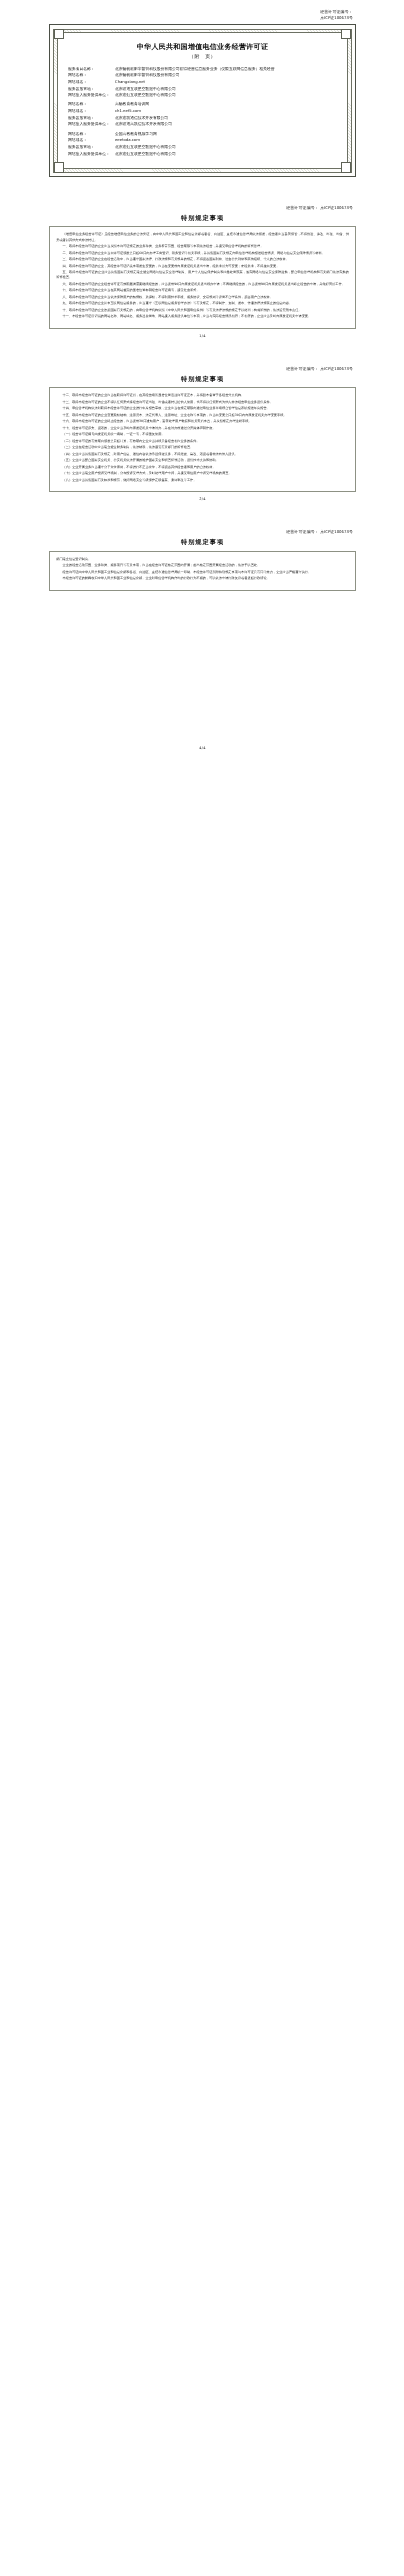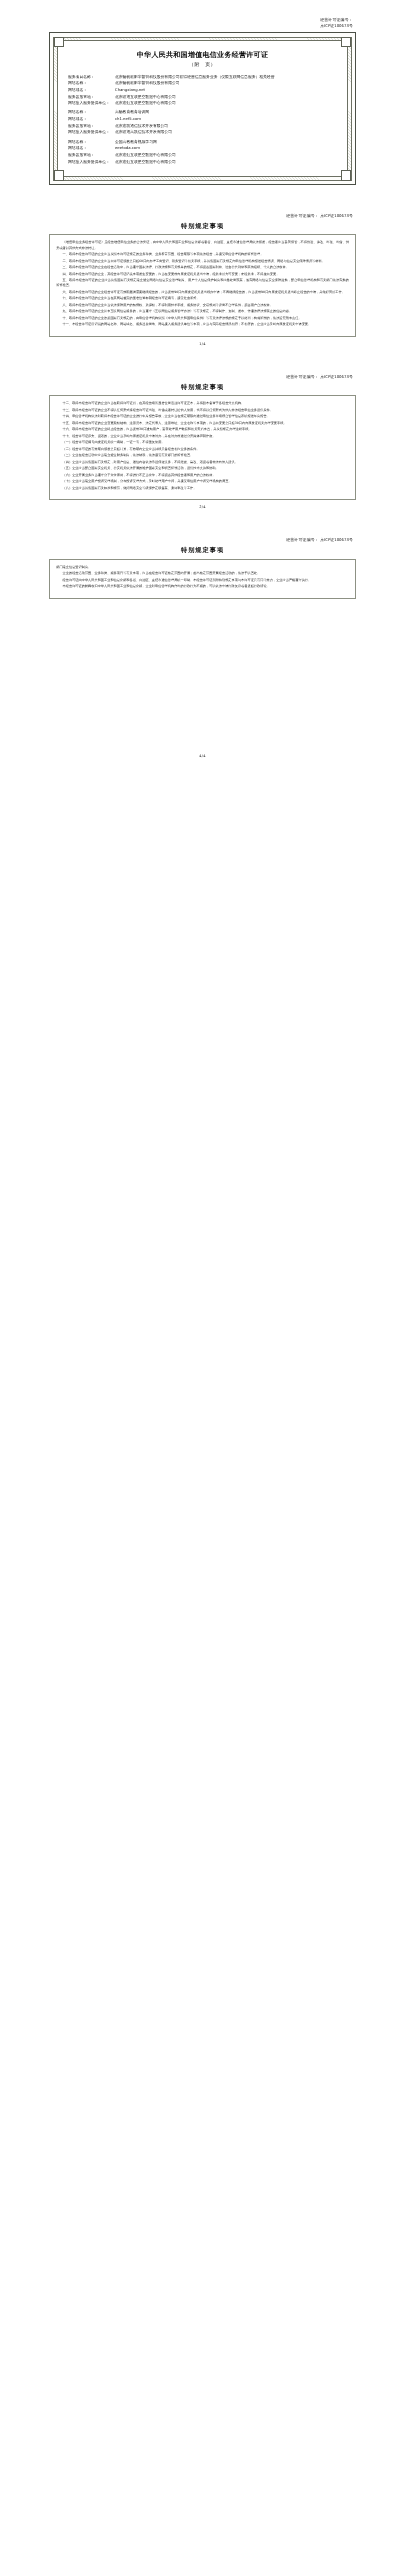--- a/index.html
+++ b/index.html
@@ -7,21 +7,21 @@
     padding: 0;
     background: #ffffff;
   }
   body {
     width: 405px;
     font-family: "DejaVu Sans", "Liberation Sans", sans-serif;
     color: #111;
   }
   .doc {
     width: 405px;
-    margin: 8px auto;
+    margin: 0 auto;
     background: #ffffff;
   }
   .page {
     position: relative;
     width: 405px;
     box-sizing: border-box;
     padding: 9.3px 49px 5.2px 49px;
     background: #ffffff;
   }
   .page-gap {

